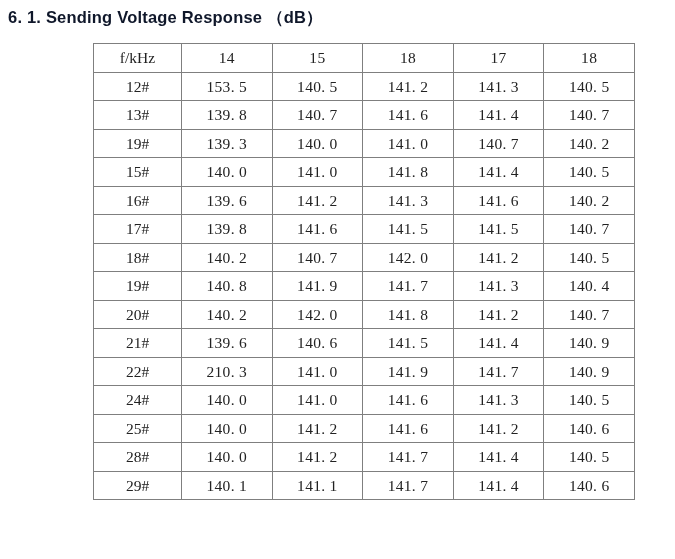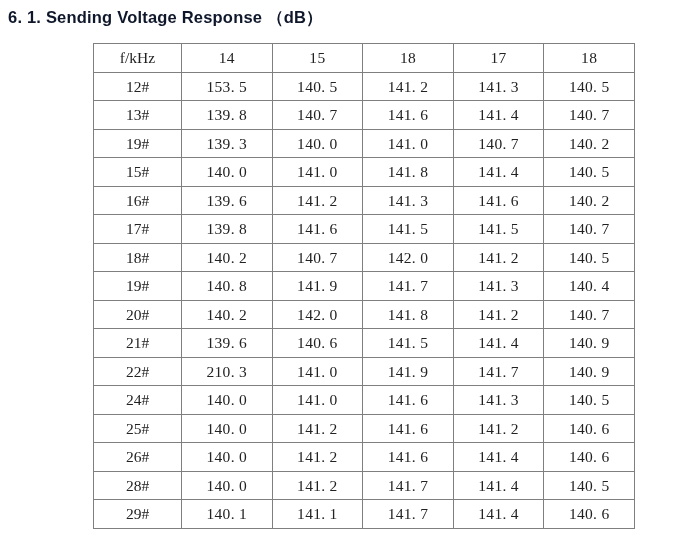--- a/index.html
+++ b/index.html
@@ -195,28 +195,20 @@
           </tr>
           <tr>
             <td>25#</td>
             <td class="num">140. 0</td>
             <td class="num">141. 2</td>
             <td class="num">141. 6</td>
             <td class="num">141. 2</td>
             <td class="num">140. 6</td>
           </tr>
           <tr>
-            <td>26#</td>
-            <td class="num">140. 0</td>
-            <td class="num">141. 2</td>
-            <td class="num">141. 6</td>
-            <td class="num">141. 4</td>
-            <td class="num">140. 6</td>
-          </tr>
-          <tr>
             <td>28#</td>
             <td class="num">140. 0</td>
             <td class="num">141. 2</td>
             <td class="num">141. 7</td>
             <td class="num">141. 4</td>
             <td class="num">140. 5</td>
           </tr>
           <tr>
             <td>29#</td>
             <td class="num">140. 1</td>

